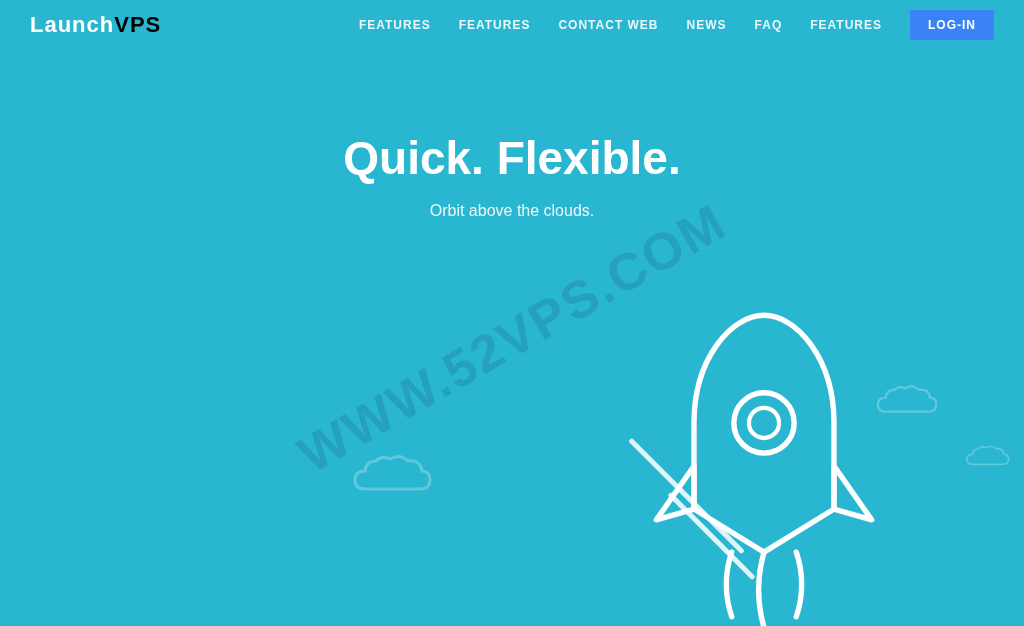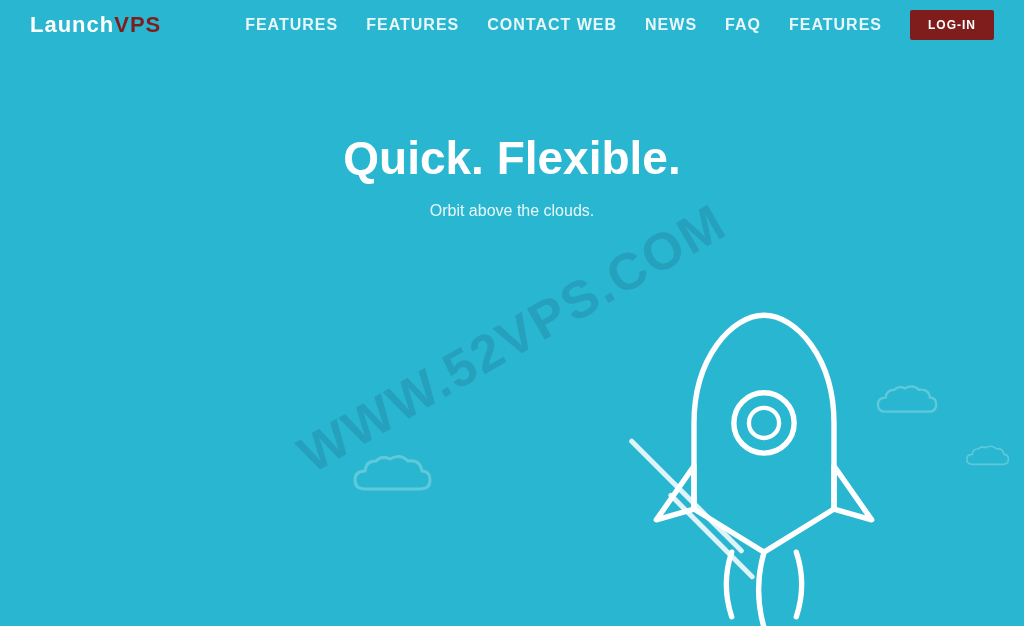--- a/index.html
+++ b/index.html
@@ -34,42 +34,42 @@
     }
 
     .logo-text {
       color: white;
       font-size: 22px;
       font-weight: bold;
       letter-spacing: 1px;
     }
 
     .logo-text span {
-      color: #7f1d1d;
+      color: #000000;
       text-align: right;
     }
 
     nav {
       display: flex;
       align-items: center;
       gap: 28px;
     }
 
     .nav-link {
       color: white;
       text-decoration: none;
-      font-size: 16px;
+      font-size: 12px;
       font-weight: 600;
       letter-spacing: 1px;
       opacity: 0.9;
       cursor: pointer;
     }
 
     .login-btn {
-      background-color: #7f1d1d;
+      background-color: #3b82f6;
       color: white;
       border: none;
       padding: 8px 18px;
       font-size: 12px;
       font-weight: 700;
       letter-spacing: 1px;
       cursor: pointer;
       border-radius: 2px;
     }
 

